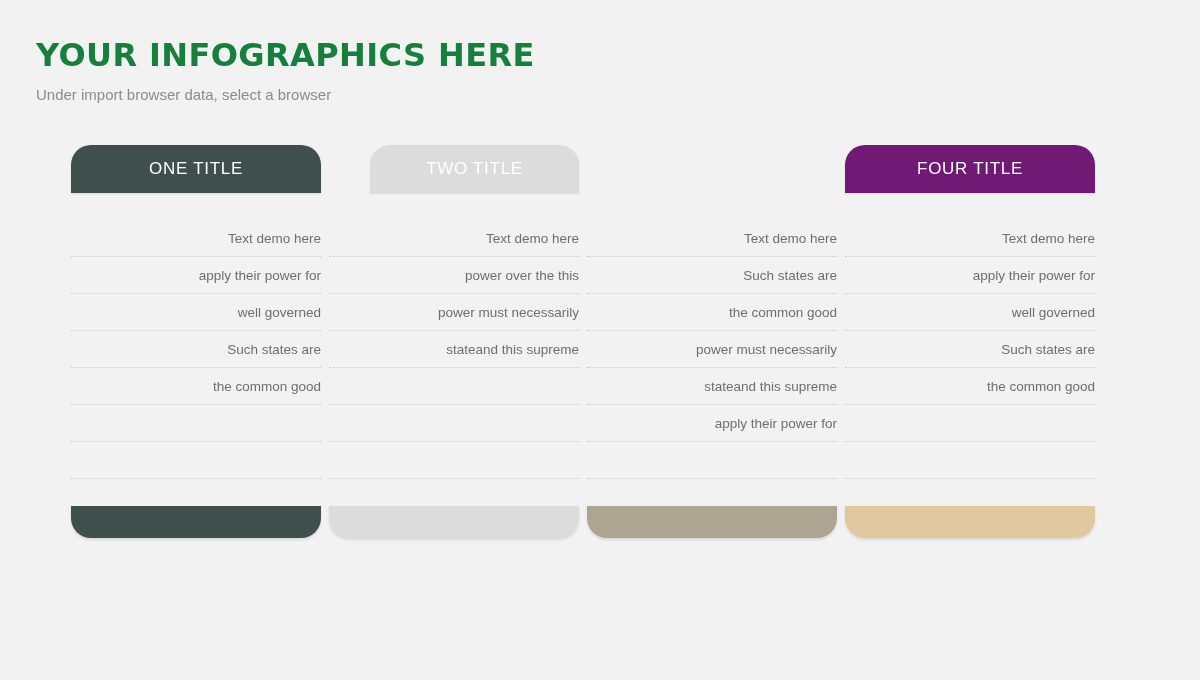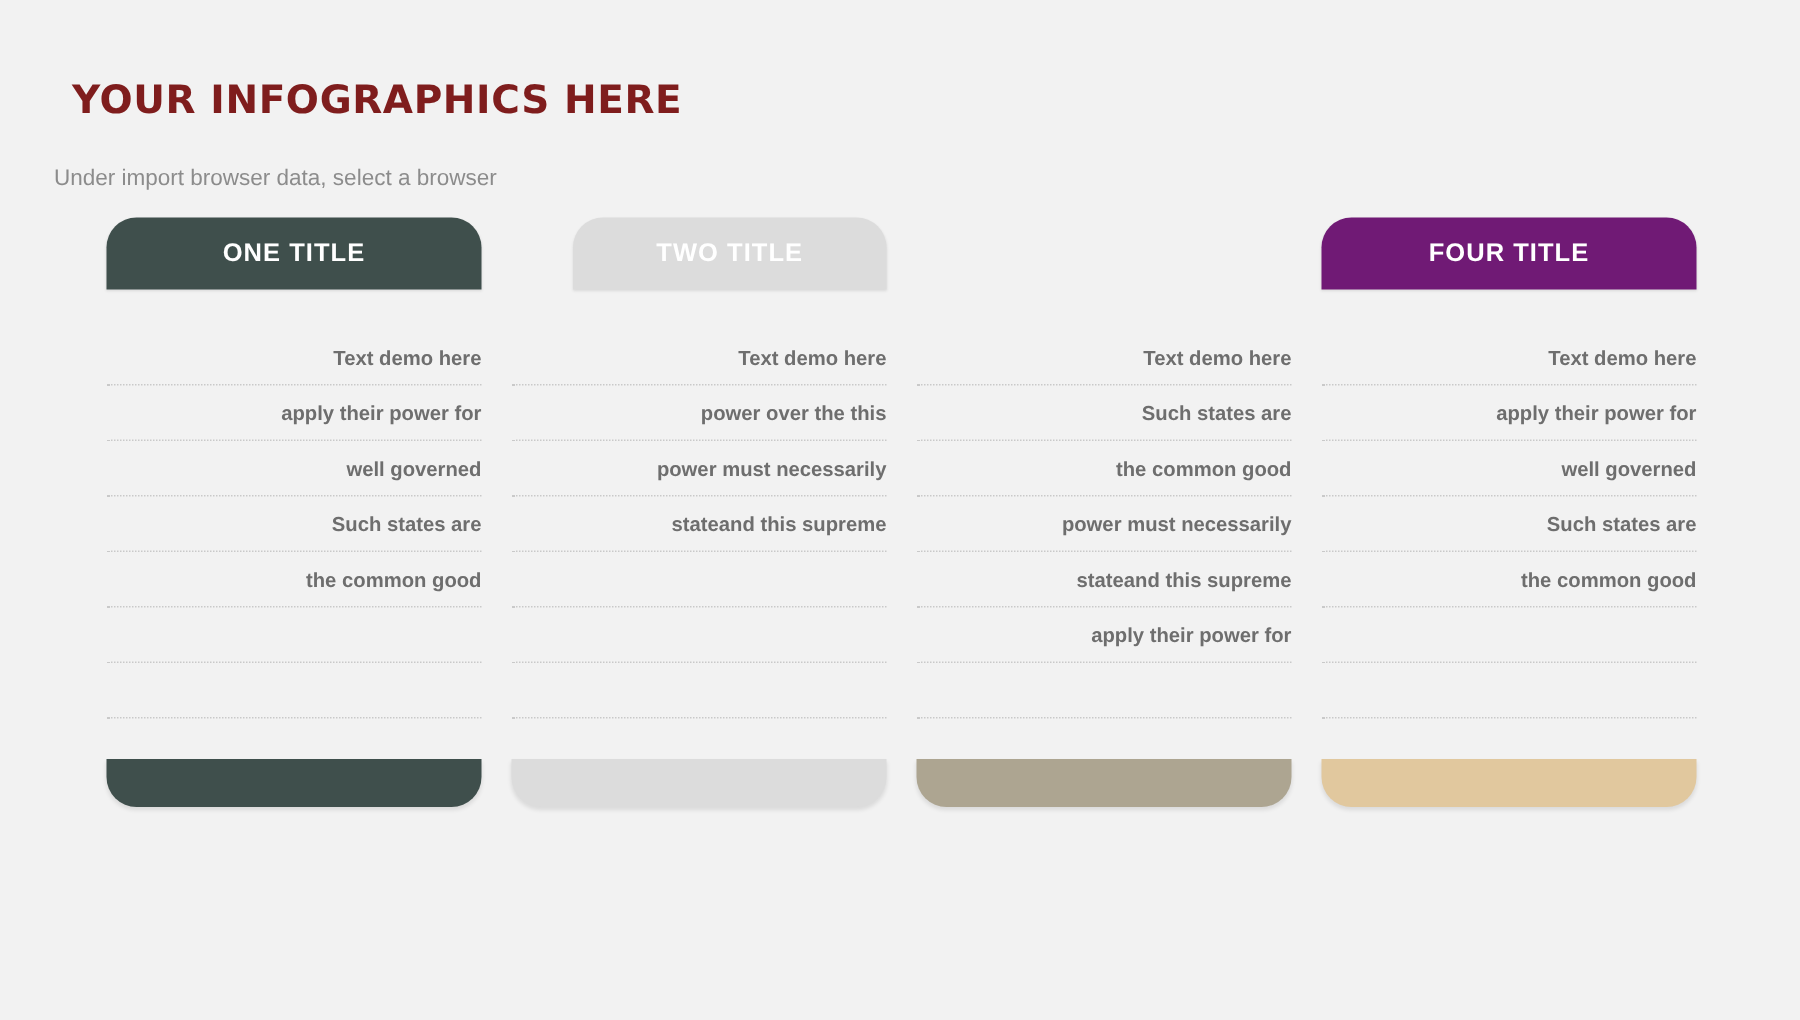--- a/index.html
+++ b/index.html
@@ -17,25 +17,25 @@
 
   
   .page-header {
     position: absolute;
     left: 36px;
     top: 38px;
     width: 700px;
   }
   .page-title {
     font-family: "DejaVu Sans", sans-serif;
-    font-size: 26px;
+    font-size: 32px;
     font-weight: bold;
     letter-spacing: 0.4px;
-    color: #7f1d1d;
-    margin: 12px;
+    color: #15803d;
+    margin: 0;
     line-height: 34px;
     white-space: nowrap;
   }
   .page-subtitle {
     font-family: "Liberation Sans", sans-serif;
     font-size: 15px;
     color: #8c8c8c;
     margin: 0;
     padding-top: 15px;
     line-height: 16px;
@@ -43,22 +43,21 @@
   }
 
   
   .columns {
     position: absolute;
     left: 71px;
     top: 145px;
     width: 1058px;
     height: 393px;
     display: flex;
-    gap: 20px;
-    font-weight: bold;
+    gap: 8px;
   }
   .column {
     width: 250px;
     height: 393px;
     position: relative;
     flex: 0 0 250px;
   }
 
   
   .col-header {

